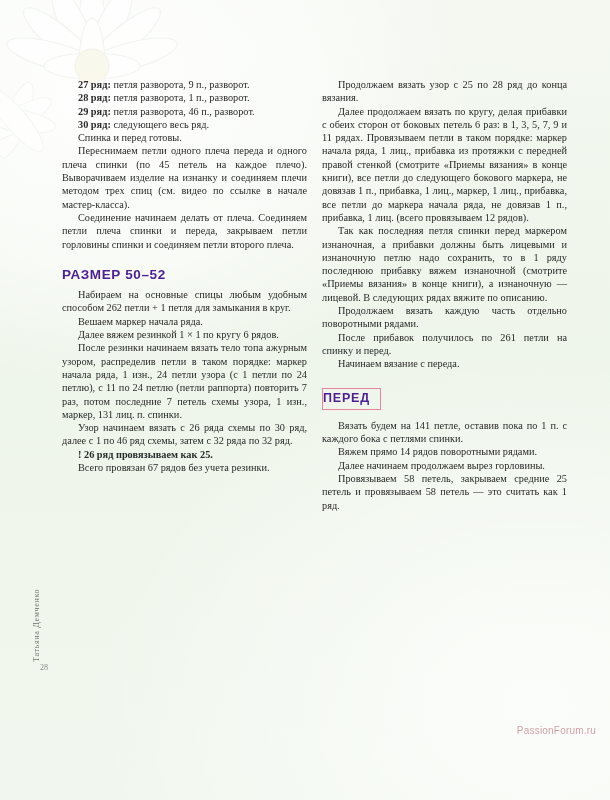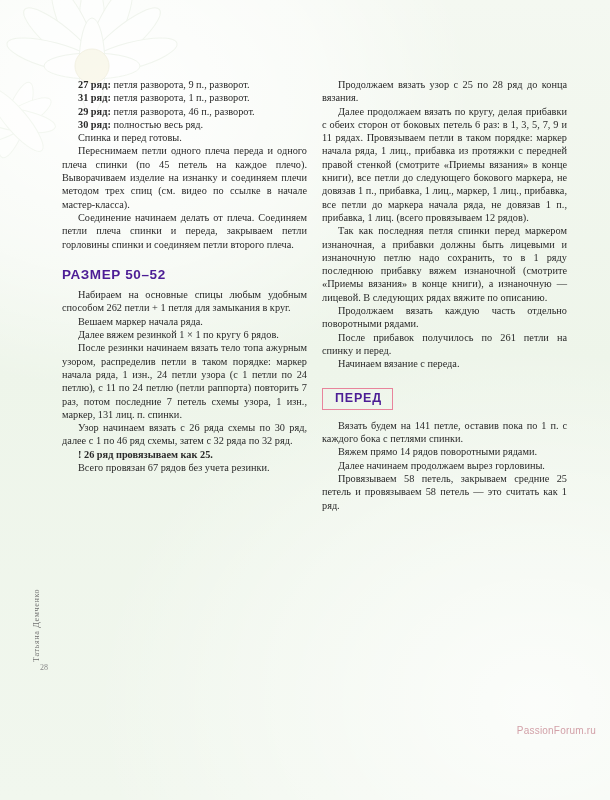--- a/index.html
+++ b/index.html
@@ -72,21 +72,21 @@
     font-size: 13.5px;
     font-weight: bold;
     letter-spacing: 0.6px;
     margin: 17px 0 7px 0;
     text-indent: 0;
     text-align: left;
   }
   .sect-head.boxed {
     display: inline-block;
     border: 1px solid #e8849c;
-    padding: 3px 10px 4px 12px;
+    padding: 3px 10px 4px 0;
     font-size: 12.5px;
     letter-spacing: 0.8px;
     margin: 17px 0 9px 0;
   }
 
   
   .side-author {
     position: absolute;
     left: 41px;
     bottom: 82px;
@@ -143,23 +143,23 @@
         <ellipse cx="36" cy="150" rx="11" ry="40" transform="rotate(100 36 150)"></ellipse>
         <ellipse cx="36" cy="150" rx="11" ry="40" transform="rotate(140 36 150)"></ellipse>
       </g>
     </svg>
   </div>
 
   <div class="content">
 
     <div class="col col-left">
       <p><span class="b">27 ряд:</span><span> петля разворота, 9 п., разворот.</span></p>
-      <p><span class="b">31 ряд:</span><span> петля разворота, 1 п., разворот.</span></p>
+      <p><span class="b">28 ряд:</span><span> петля разворота, 1 п., разворот.</span></p>
       <p><span class="b">29 ряд:</span><span> петля разворота, 46 п., разворот.</span></p>
-      <p><span class="b">30 ряд:</span><span> полностью весь ряд.</span></p>
+      <p><span class="b">30 ряд:</span><span> следующего весь ряд.</span></p>
       <p><span>Спинка и перед готовы.</span></p>
       <p><span>Переснимаем петли одного плеча переда и одного плеча спинки (по 45 петель на каждое плечо). Выворачиваем изделие на изнанку и соединяем плечи методом трех спиц (см. видео по ссылке в начале мастер-класса).</span></p>
       <p><span>Соединение начинаем делать от плеча. Соединяем петли плеча спинки и переда, закрываем петли горловины спинки и соединяем петли второго плеча.</span></p>
 
       <div class="sect-head">РАЗМЕР 50–52</div>
 
       <p><span>Набираем на основные спицы любым удобным способом 262 петли + 1 петля для замыкания в круг.</span></p>
       <p><span>Вешаем маркер начала ряда.</span></p>
       <p><span>Далее вяжем резинкой 1 × 1 по кругу 6 рядов.</span></p>
       <p><span>После резинки начинаем вязать тело топа ажурным узором, распределив петли в таком порядке: маркер начала ряда, 1 изн., 24 петли узора (с 1 петли по 24 петлю), с 11 по 24 петлю (петли раппорта) повторить 7 раз, потом последние 7 петель схемы узора, 1 изн., маркер, 131 лиц. п. спинки.</span></p>

